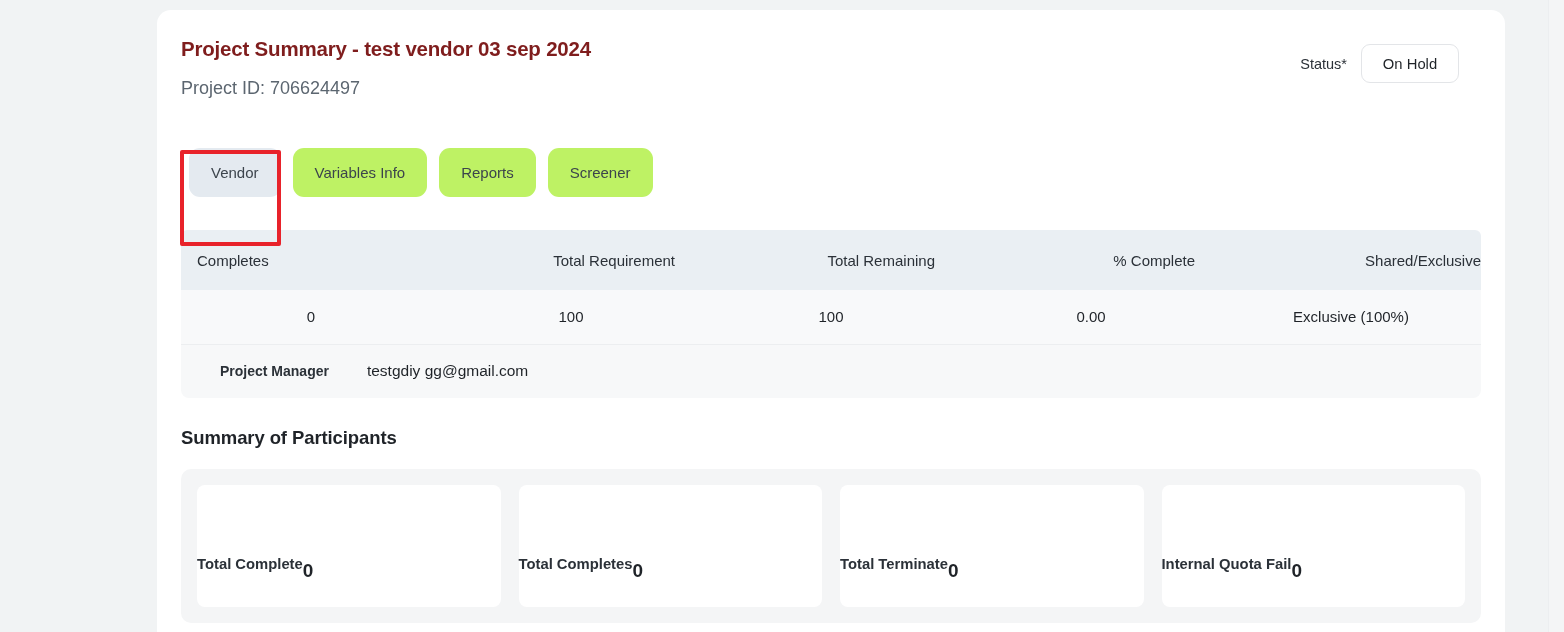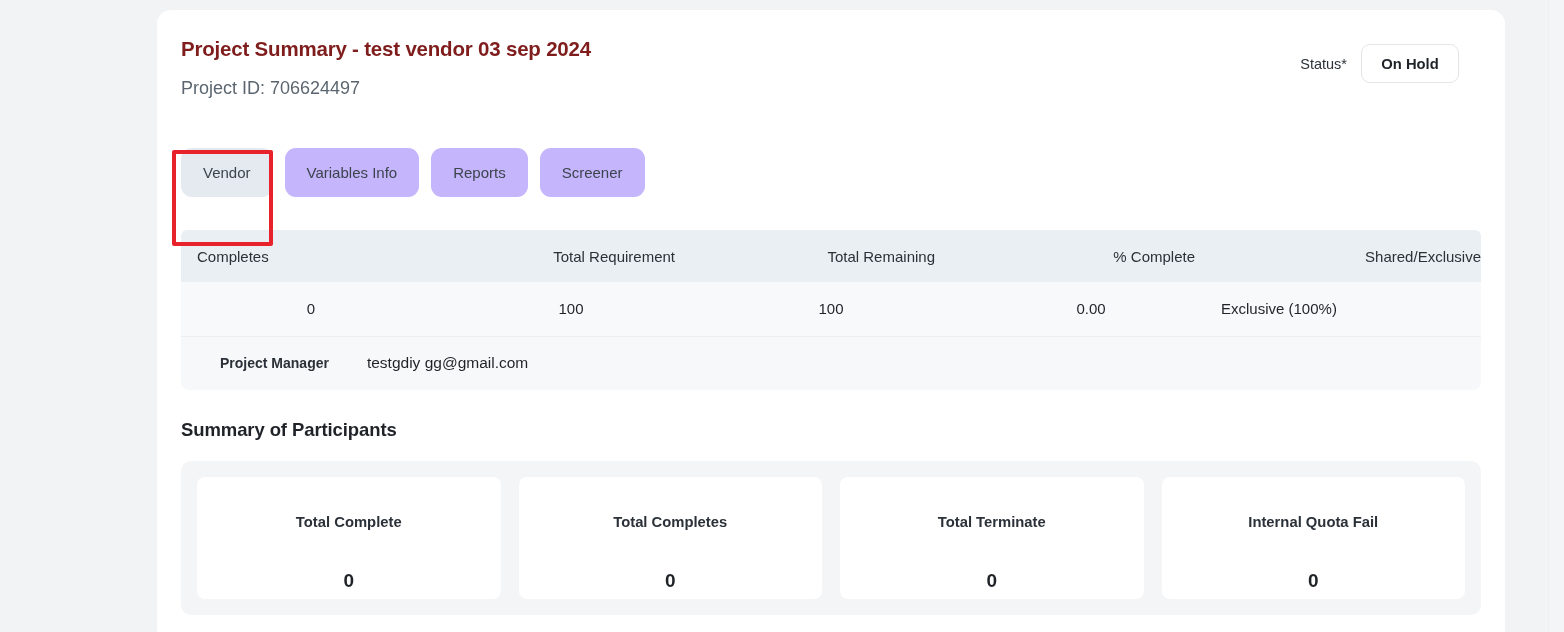--- a/index.html
+++ b/index.html
@@ -90,43 +90,42 @@
     background: #ffffff;
     border: 1px solid #e3e5e8;
     border-radius: 9px;
     font-family: "Liberation Sans", sans-serif;
     font-size: 14.8px;
     color: #1f2328;
     display: flex;
     align-items: center;
     justify-content: center;
     cursor: pointer;
-    font-weight: bold;
   }
 
   
   .tabs-region {
     position: relative;
     height: 106px;
     margin-top: 2px;
   }
 
   .tabs-row {
     position: absolute;
-    left: 0px;
+    left: 8px;
     top: 24px;
     display: flex;
     gap: 12px;
     align-items: flex-end;
   }
 
   .tab-pill {
     height: 49px;
     padding: 0 22px;
-    background: #c4b5fd;
+    background: #bef264;
     border: none;
     border-radius: 11px;
     font-family: "Liberation Sans", sans-serif;
     font-size: 15px;
     color: #3c444c;
     display: flex;
     align-items: center;
     justify-content: center;
     cursor: pointer;
     white-space: nowrap;
@@ -154,21 +153,21 @@
     margin-left: 0px;
     border-collapse: collapse;
     table-layout: fixed;
   }
 
   .summary-table thead th {
     background: #eaeff3;
     font-size: 15px;
     font-weight: 400;
     color: #2b3138;
-    height: 52px;
+    height: 60px;
     text-align: right;
     padding: 0 26px 0 0;
     vertical-align: middle;
   }
 
   .summary-table thead th:first-child {
     text-align: left;
     padding-left: 16px;
     border-top-left-radius: 6px;
   }
@@ -182,21 +181,21 @@
     background: #f8f9fa;
     font-size: 15px;
     color: #1f2328;
     height: 54px;
     text-align: center;
     border-bottom: 1px solid #eceef0;
     vertical-align: middle;
   }
 
   .summary-table tbody td:last-child {
-    text-align: left;
+    text-align: center;
     padding-right: 0px;
   }
 
   
   .pm-row {
     width: 1300px;
     margin-left: 0px;
     height: 53px;
     background: #f7f8f9;
     border-bottom-left-radius: 8px;
@@ -238,24 +237,23 @@
     display: flex;
     gap: 18px;
   }
 
   .stat-card {
     flex: 1 1 0;
     height: 122px;
     background: #ffffff;
     border-radius: 8px;
     display: flex;
-    flex-direction: column;
+    flex-direction: row;
     align-items: center;
     padding-top: 37px;
-    gap: 27px;
   }
 
   .stat-label {
     font-size: 14.8px;
     font-weight: 700;
     color: #2b3138;
     text-align: center;
   }
 
   .stat-value {

